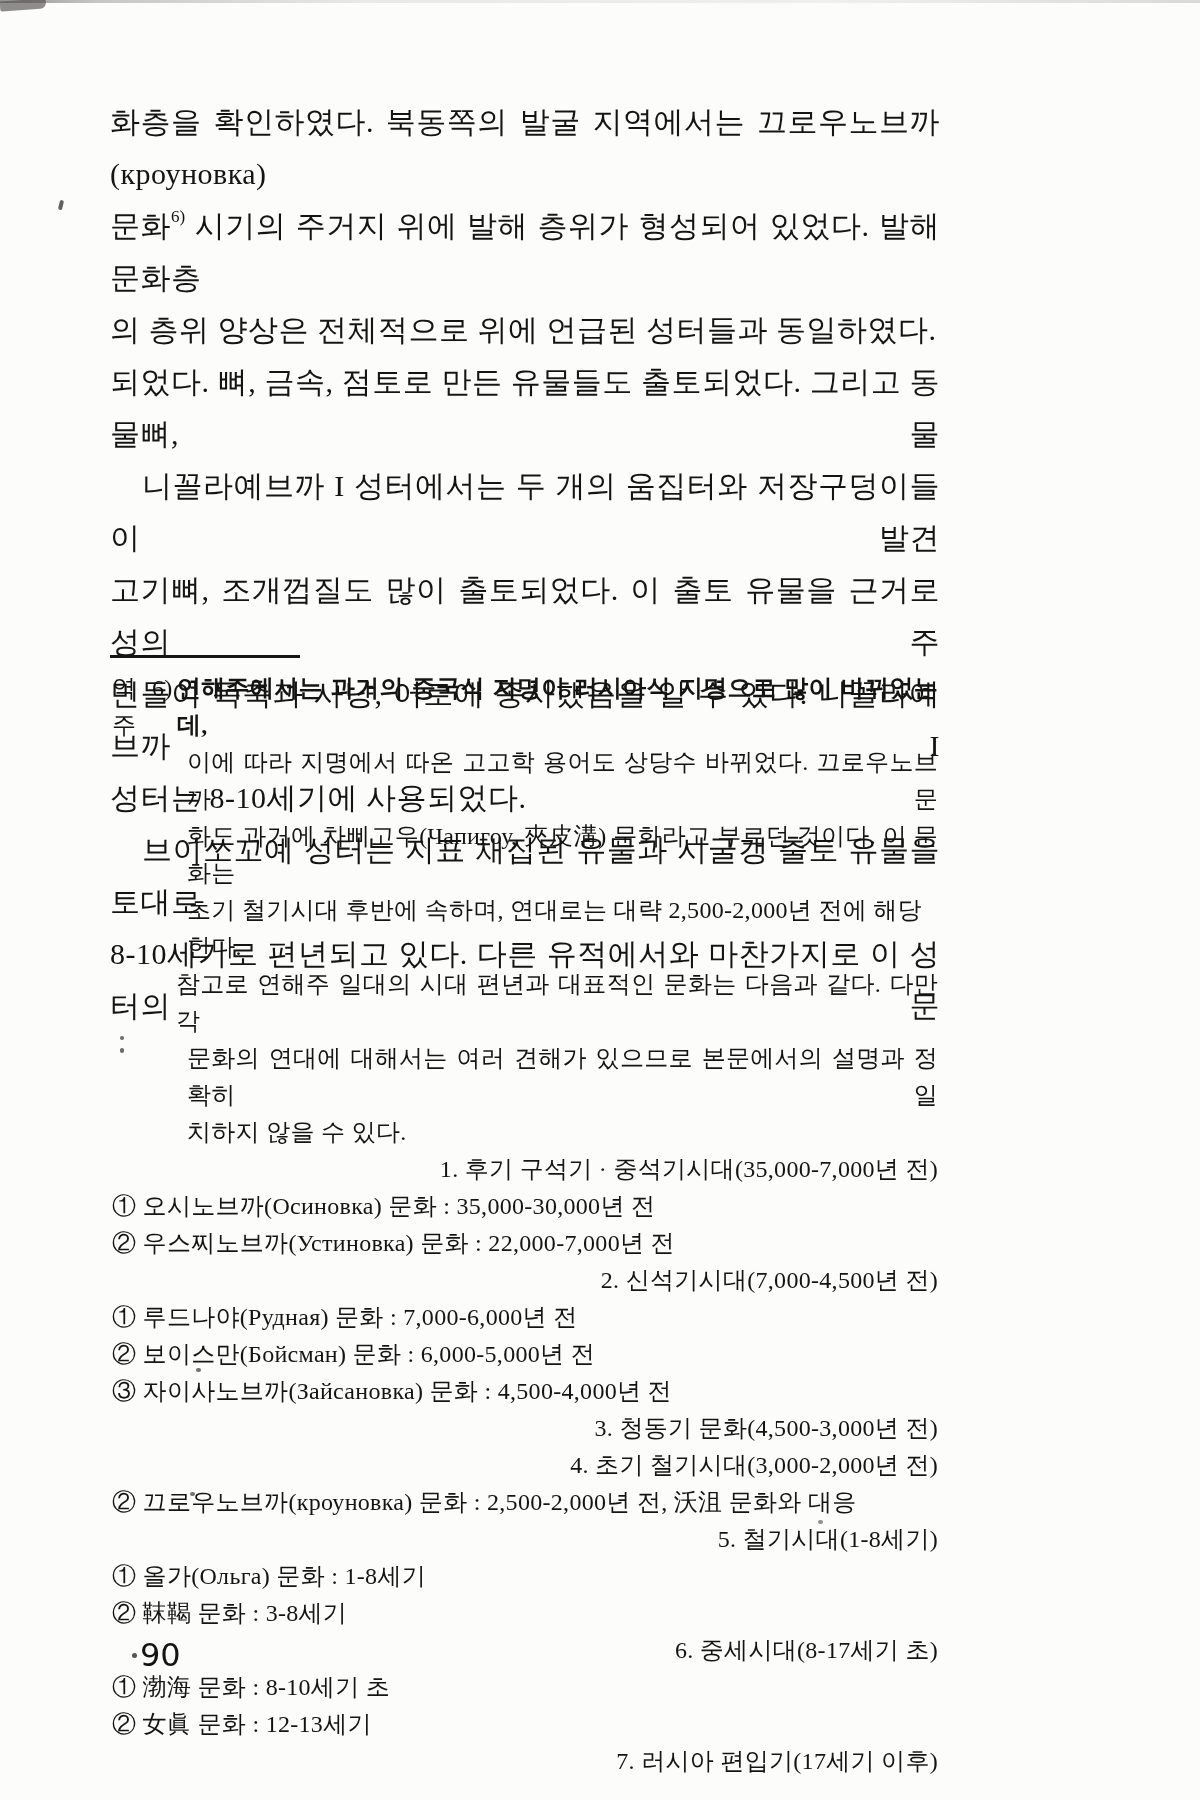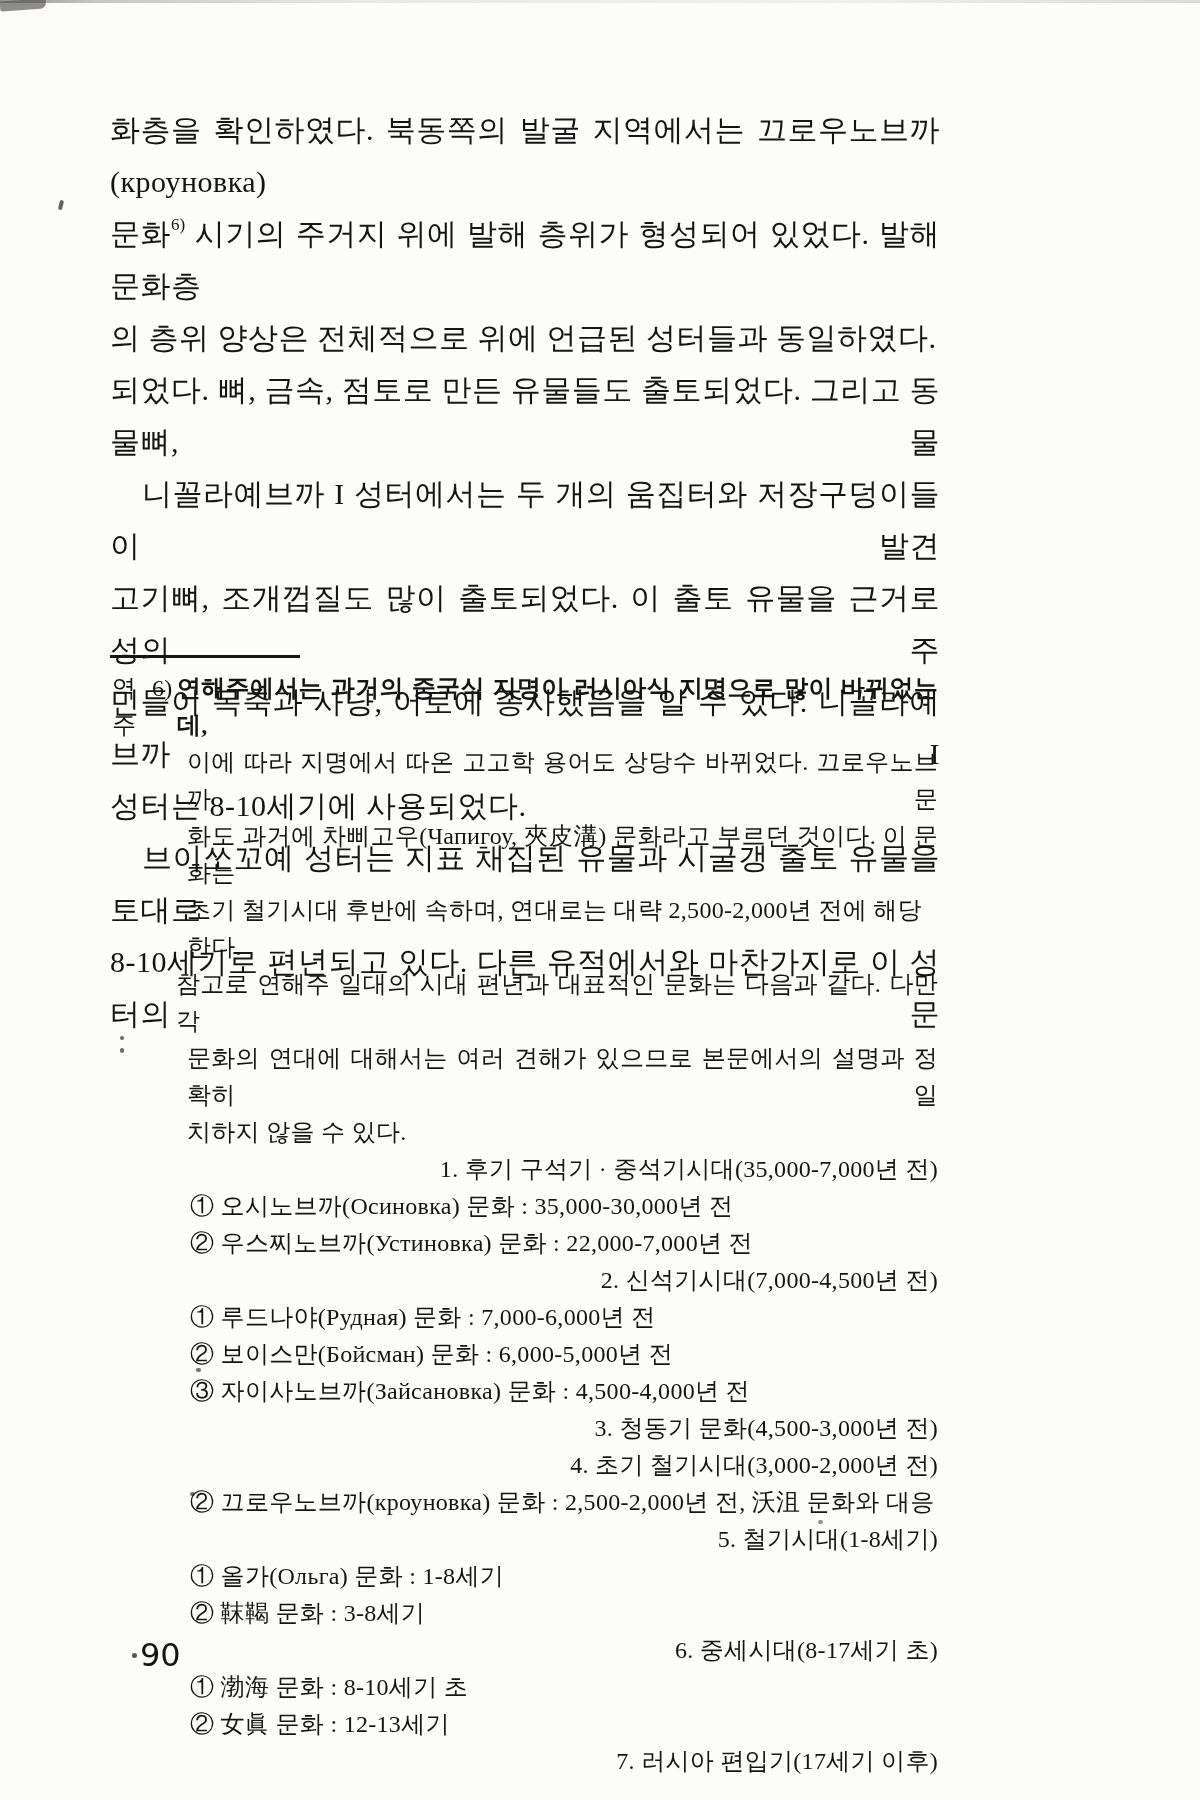--- a/index.html
+++ b/index.html
@@ -30,21 +30,21 @@
   .artifact.comma { left: 59px; top: 200px; width: 4px; height: 10px; border-radius: 2px; transform: rotate(14deg); opacity:.8; }
   .artifact.colon-a { left: 120px; top: 1036px; width: 4px; height: 4px; border-radius: 2px; opacity:.75; }
   .artifact.colon-b { left: 120px; top: 1048px; width: 4px; height: 5px; border-radius: 2px; opacity:.75; }
   .artifact.dot-a { left: 196px; top: 1368px; width: 5px; height: 4px; border-radius: 2px; opacity:.7; }
   .artifact.dot-b { left: 190px; top: 1492px; width: 5px; height: 4px; border-radius: 2px; opacity:.7; }
   .artifact.dot-c { left: 818px; top: 1520px; width: 5px; height: 4px; border-radius: 2px; opacity:.55; }
 
   
   .body-text {
     position: absolute;
-    left: 110px; top: 104px; width: 830px;
+    left: 110px; top: 96px; width: 830px;
     font-size: 30px; line-height: 52px;
     letter-spacing: 0.5px;
   }
   .b-line { margin: 0; white-space: nowrap; }
   .b-just { white-space: normal; text-align: justify; text-align-last: justify; }
   .b-indent { text-indent: 32px; }
   sup.fn-marker {
     font-size: 17px; line-height: 0; vertical-align: 14px; letter-spacing: 0;
   }
 
@@ -63,21 +63,21 @@
   }
   .fn-line { margin: 0; }
   .fn-first { display: flex; }
   .fn-label { flex: 0 0 40px; }
   .fn-num { flex: 0 0 25px; }
   .fn-text { flex: 1 1 auto; font-weight: bold; }
   .fn-just { text-align: justify; text-align-last: justify; }
   .fn-cont { margin-left: 75px; }
   .fn-ref  { margin-left: 64px; }
   .fn-item { margin-left: 51px; text-align: right; }
-  .fn-sub  { margin-left: 78px; }
+  .fn-sub  { }
 
   
   .page-number {
     position: absolute; left: 132px; top: 1638px;
     font-size: 32px; line-height: 34px;
     font-family: "DejaVu Sans", "Liberation Sans", sans-serif;
   }
   .page-number .pre-dot {
     display: inline-block; width: 5px; height: 5px; border-radius: 3px;
     background: #2e2c2a; vertical-align: 8px; margin-right: 3px; opacity:.8;

